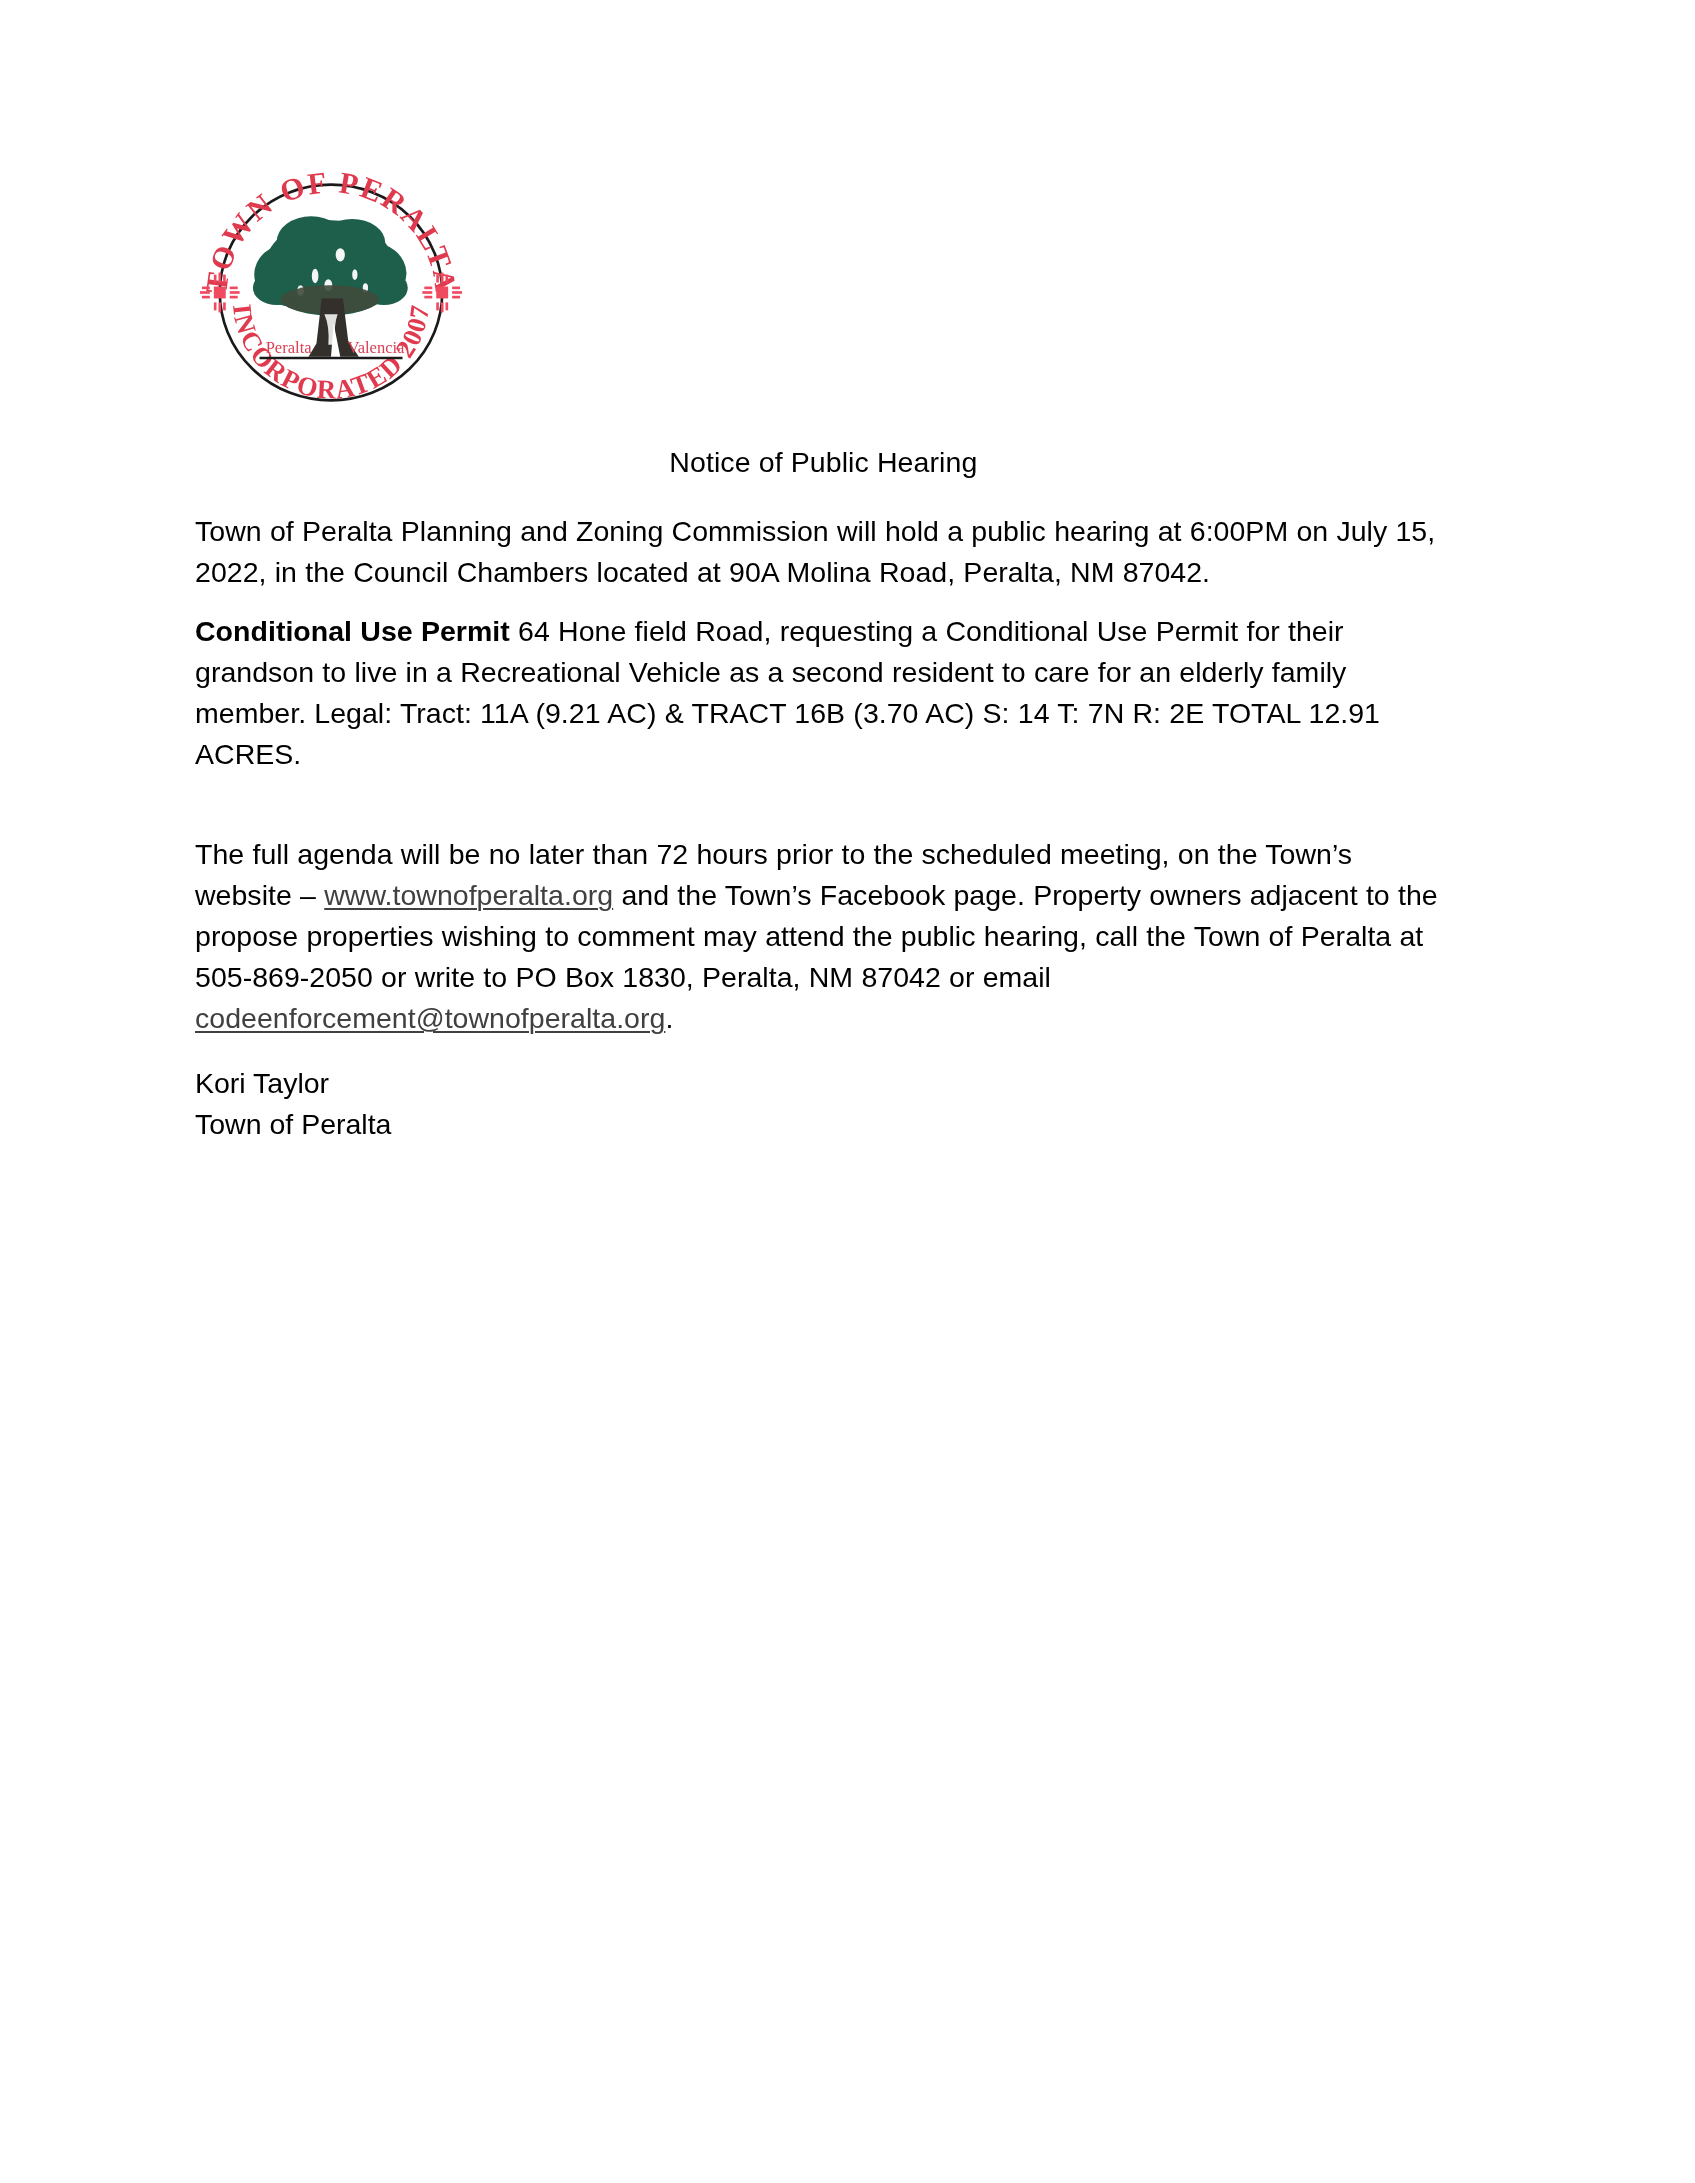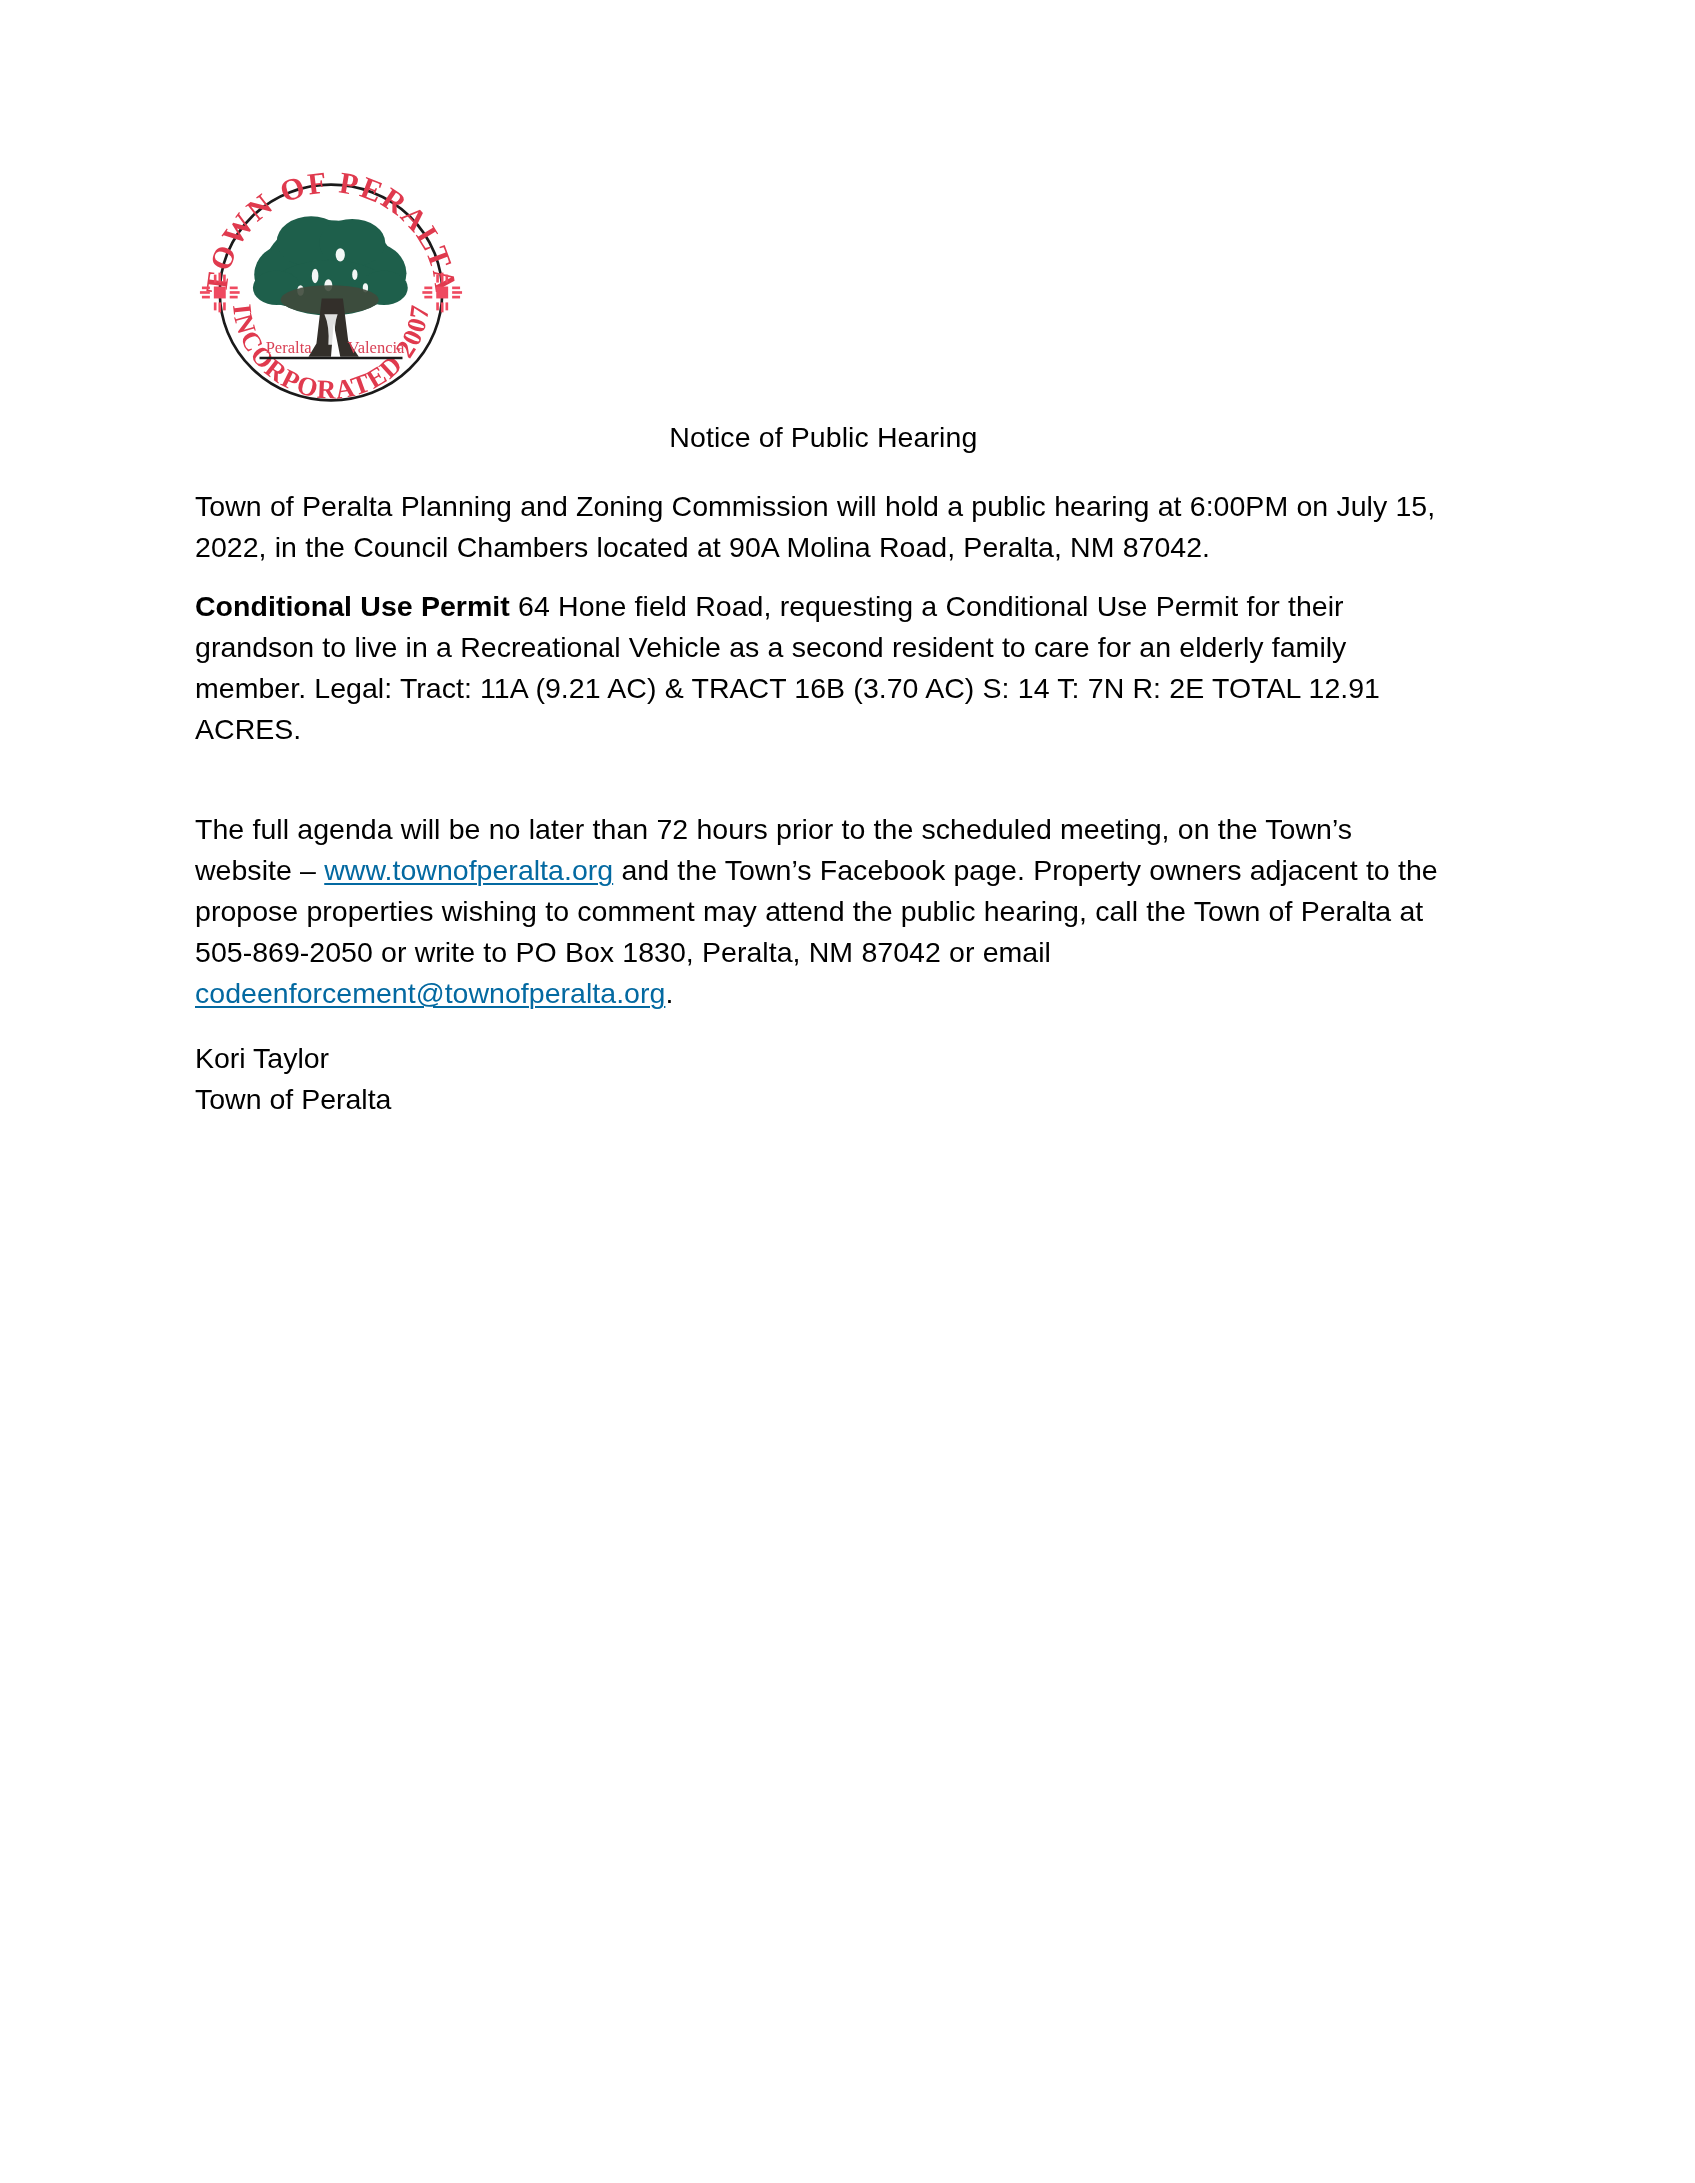--- a/index.html
+++ b/index.html
@@ -26,21 +26,21 @@
     top: 158px;
     width: 278px;
     height: 265px;
   }
   .seal-svg { display: block; width: 278px; height: 265px; }
 
   
   .doc {
     position: absolute;
     left: 195px;
-    top: 421px;
+    top: 446px;
     width: 1262px;
   }
   .doc-title {
     text-align: center;
     font-size: 28.5px;
     line-height: 1.16;
     letter-spacing: 0.1px;
     margin: 0 0 32px 0;
     padding-right: 5.3px;
   }
@@ -48,21 +48,21 @@
     font-size: 28.5px;
     line-height: 1.44;
     margin: 0 0 18px 0;
     letter-spacing: 0.03px;
     text-align: left;
     word-spacing: 0.3px;
   }
   .spacer-line { height: 41px; }
   b.lead { font-weight: bold; }
   a.link {
-    color: #0369a1;
+    color: #404040;
     text-decoration: underline;
     text-decoration-thickness: 2px;
     text-underline-offset: 2.6px;
   }
   .sig {
     font-size: 28.5px;
     line-height: 1.44;
     margin: 24px 0 0 0;
   }
   .sig div { white-space: pre; }

